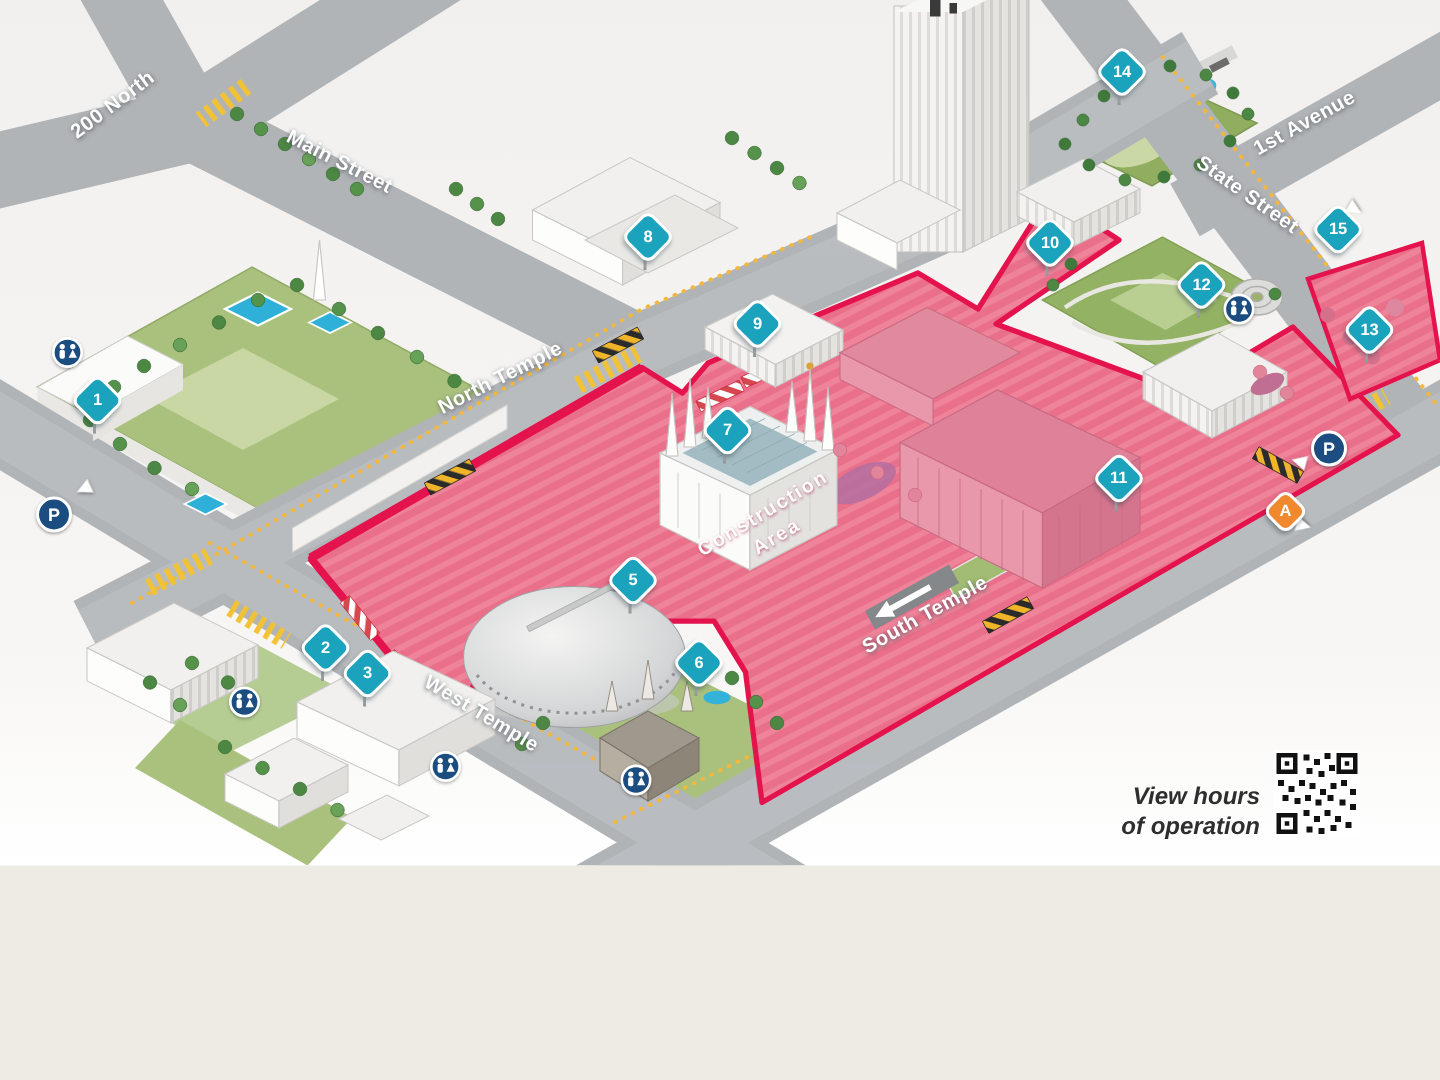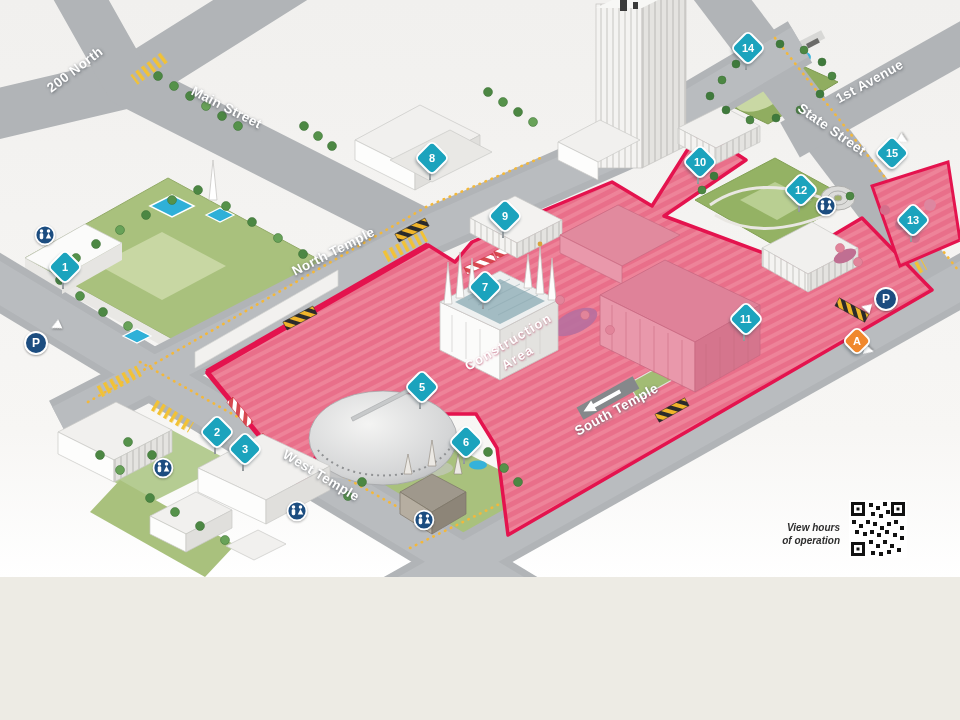--- a/index.html
+++ b/index.html
@@ -25,21 +25,21 @@
   
   .picon{position:absolute;width:20px;height:20px;border-radius:50%;background:#1c4d80;
          border:2px solid #fff;box-shadow:0 1px 2px rgba(0,0,0,.35);color:#fff;font-weight:bold;
          font-size:12px;display:flex;align-items:center;justify-content:center;z-index:28;}
   .wcicon{position:absolute;width:22px;height:22px;z-index:28;filter:drop-shadow(0 1px 1px rgba(0,0,0,.3));}
   .tri{position:absolute;width:0;height:0;border:5px solid transparent;border-right:10px solid #fff;
        filter:drop-shadow(0 1px 1px rgba(0,0,0,.4));z-index:27;}
   
   .qr{position:absolute;left:849px;top:500px;z-index:26;}
   .qrcap{position:absolute;left:738px;top:522px;width:102px;text-align:right;
-         font-style:italic;font-weight:bold;font-size:10px;color:#2e2e2e;line-height:1.25;}
+         font-style:italic;font-weight:bold;font-size:16px;color:#2e2e2e;line-height:1.25;}
   
   .panel{position:absolute;left:0;top:577px;width:960px;height:143px;background:#edebe4;}
 </style>
 </head>
 <body>
 
 <div class="page">
 
   <div class="map">
     <svg width="960" height="577" viewBox="0 0 960 577">

